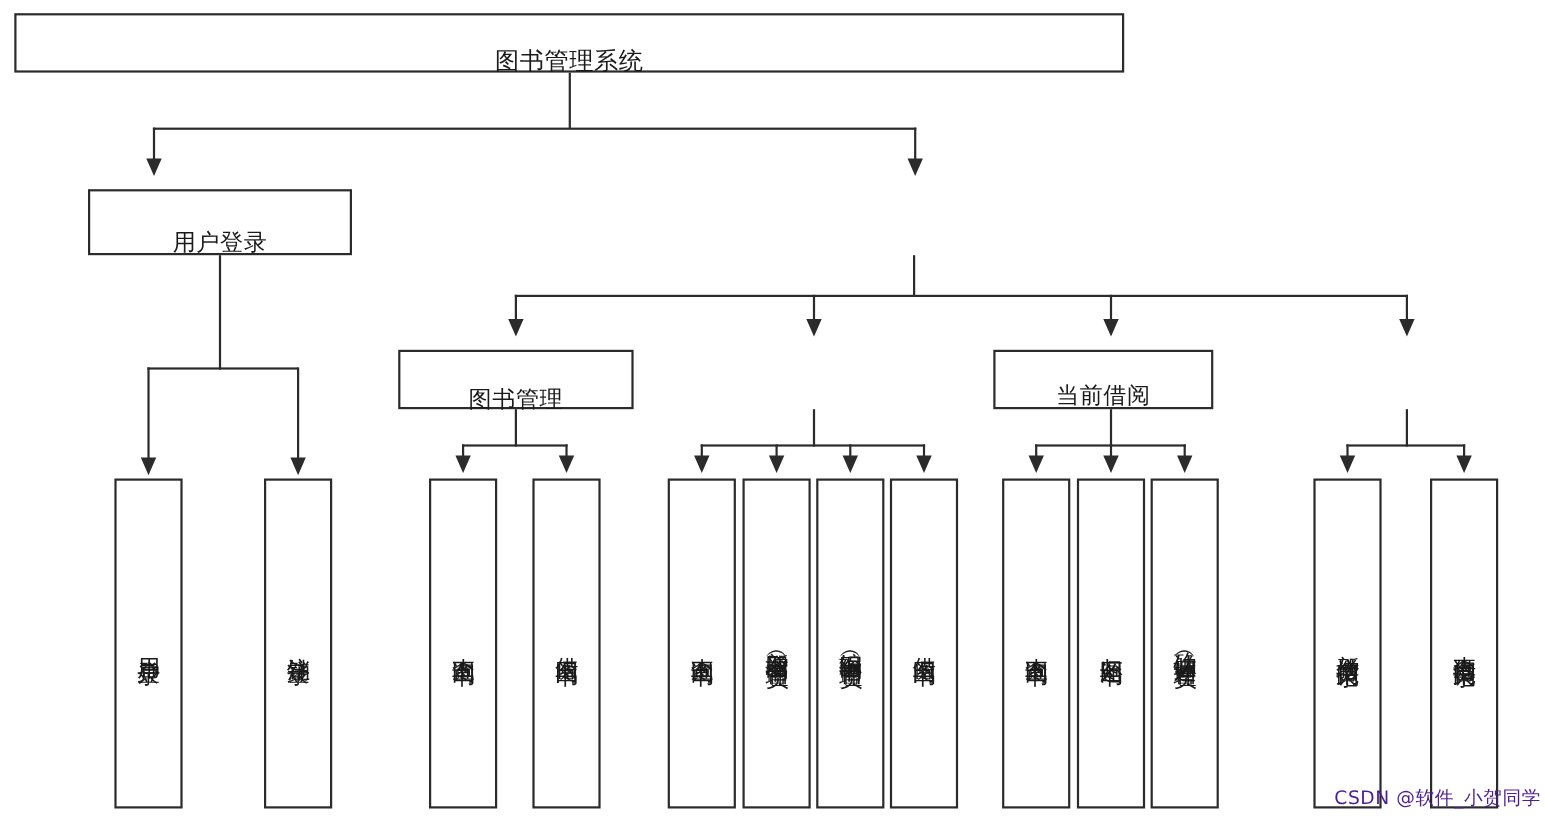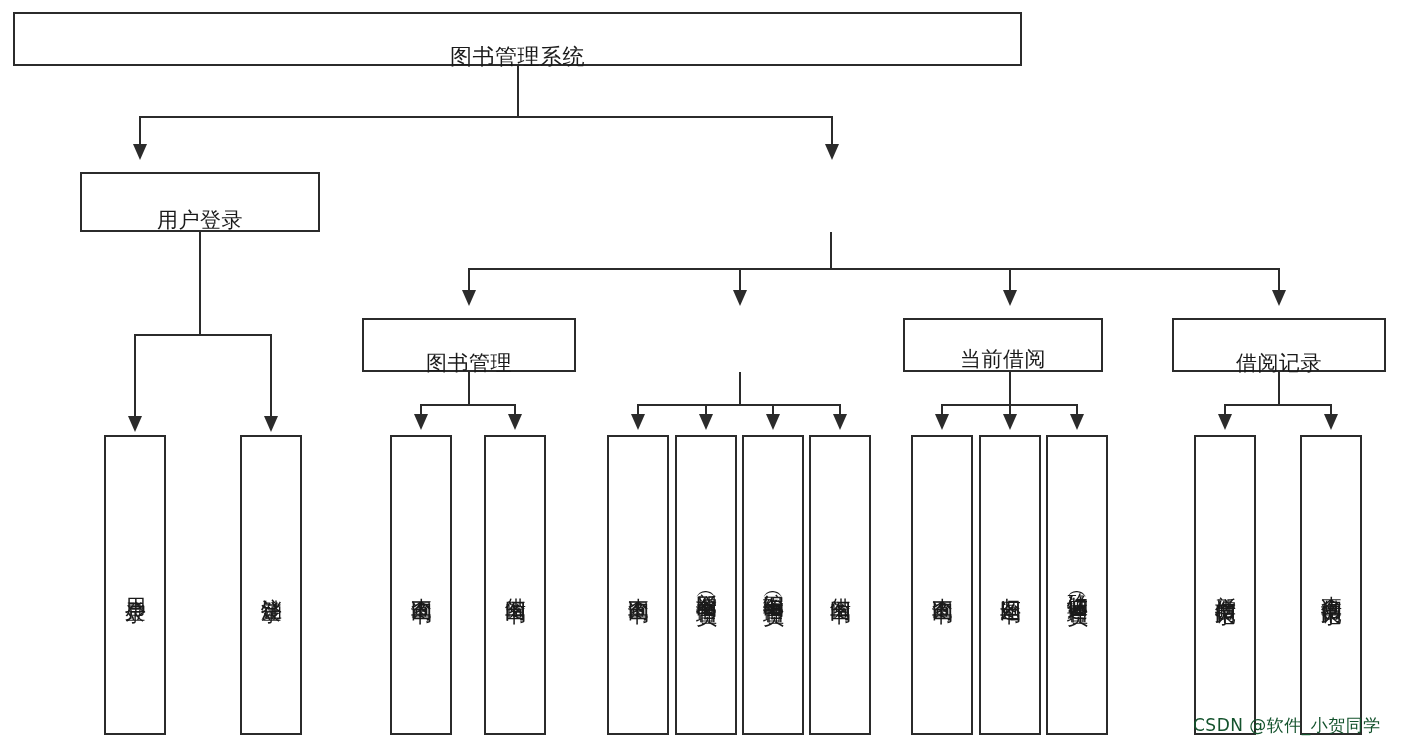--- a/index.html
+++ b/index.html
@@ -70,24 +70,25 @@
     position: absolute;
     width: 0;
     height: 0;
     border-left: 7px solid transparent;
     border-right: 7px solid transparent;
     border-top: 16px solid #2b2b2b;
   }
   .watermark {
     position: absolute;
     font-size: 17px;
-    color: #14532d;
+    color: #4c1d95;
     white-space: nowrap;
     letter-spacing: 0.5px;
     pointer-events: none;
+    margin-left: 20px;
   }
 </style>
 </head>
 <body>
 
 <div id="diagram-root">
 
   <div class="node horizontal root" style="left:13px; top:12px; width:1009px; height:54px;">
     <span class="node-label">图书管理系统</span>
   </div>
@@ -120,23 +121,20 @@
   <div class="arrow-head" style="left:1003px; top:290px;"></div>
   <div class="conn-v" style="left:1278px; top:268px; height:24px;"></div>
   <div class="arrow-head" style="left:1272px; top:290px;"></div>
 
   <div class="node horizontal" style="left:362px; top:318px; width:214px; height:54px;">
     <span class="node-label">图书管理</span>
   </div>
   <div class="node horizontal" style="left:903px; top:318px; width:200px; height:54px;align-items:flex-end;">
     <span class="node-label">当前借阅</span>
   </div>
-  <div class="node horizontal" style="left:1172px; top:318px; width:214px; height:54px;">
-    <span class="node-label">借阅记录</span>
-  </div>
 
   <div class="conn-v" style="left:468px; top:372px; height:34px;"></div>
   <div class="conn-h" style="left:420px; top:404px; width:96px;"></div>
   <div class="conn-v" style="left:420px; top:404px; height:12px;"></div>
   <div class="arrow-head" style="left:414px; top:414px;"></div>
   <div class="conn-v" style="left:514px; top:404px; height:12px;"></div>
   <div class="arrow-head" style="left:508px; top:414px;"></div>
 
   <div class="conn-v" style="left:739px; top:372px; height:34px;"></div>
   <div class="conn-h" style="left:637px; top:404px; width:204px;"></div>

